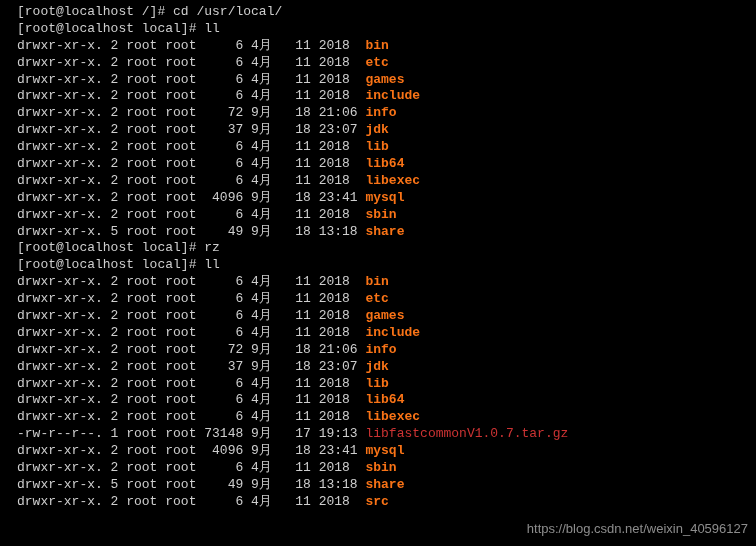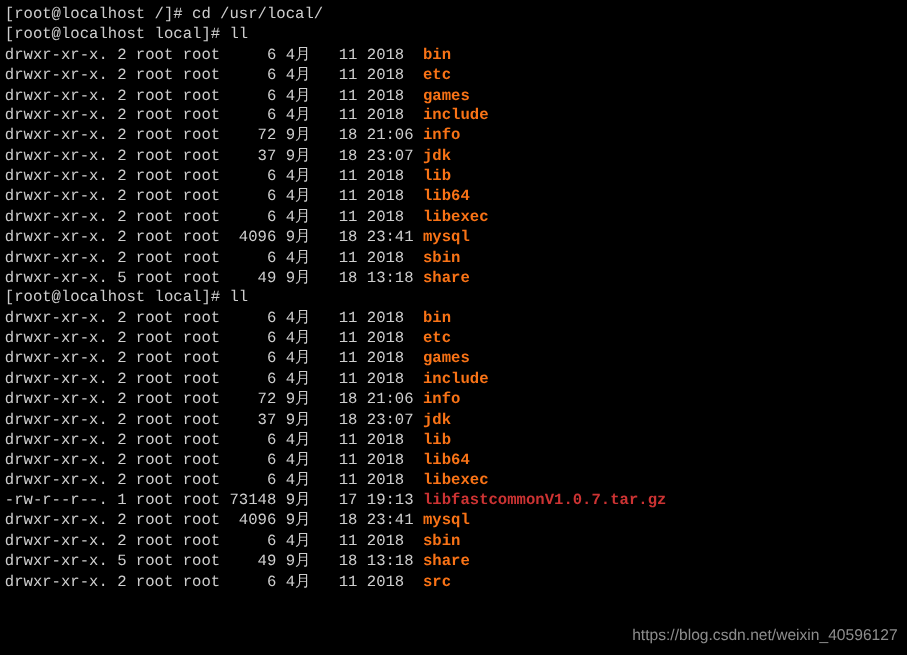--- a/index.html
+++ b/index.html
@@ -8,23 +8,23 @@
       color: #cecece;
       font-family: "Consolas", "Courier New", monospace;
       font-size: 13px;
       line-height: 1.3;
       padding: 4px;
       width: 756px;
       height: 546px;
       overflow: hidden;
       position: relative;
     }
-    .line { white-space: pre; }
+    .line { white-space: pre; margin-left: 13px; }
     .dir { color: #f97316; font-weight: bold; }
-    .archive { color: #cc3333; font-weight: bold; }
+    .archive { color: #cc3333; font-weight: normal; }
     .watermark {
       position: absolute;
       bottom: 8px;
       right: 8px;
       color: #b0b0b0;
       font-family: Arial, sans-serif;
       font-size: 13px;
       opacity: 0.8;
     }
   </style>
@@ -39,20 +39,21 @@
     <div class="line"><span>drwxr-xr-x. 2 root root     6 4月   11 2018  </span><span class="dir">games</span></div>
     <div class="line"><span>drwxr-xr-x. 2 root root     6 4月   11 2018  </span><span class="dir">include</span></div>
     <div class="line"><span>drwxr-xr-x. 2 root root    72 9月   18 21:06 </span><span class="dir">info</span></div>
     <div class="line"><span>drwxr-xr-x. 2 root root    37 9月   18 23:07 </span><span class="dir">jdk</span></div>
     <div class="line"><span>drwxr-xr-x. 2 root root     6 4月   11 2018  </span><span class="dir">lib</span></div>
     <div class="line"><span>drwxr-xr-x. 2 root root     6 4月   11 2018  </span><span class="dir">lib64</span></div>
     <div class="line"><span>drwxr-xr-x. 2 root root     6 4月   11 2018  </span><span class="dir">libexec</span></div>
     <div class="line"><span>drwxr-xr-x. 2 root root  4096 9月   18 23:41 </span><span class="dir">mysql</span></div>
     <div class="line"><span>drwxr-xr-x. 2 root root     6 4月   11 2018  </span><span class="dir">sbin</span></div>
     <div class="line"><span>drwxr-xr-x. 5 root root    49 9月   18 13:18 </span><span class="dir">share</span></div>
+    <div class="line"><span>[root@localhost local]# </span><span>rz</span></div>
     <div class="line"></div>
     <div class="line"><span>[root@localhost local]# </span><span>ll</span></div>
     <div class="line"><span>drwxr-xr-x. 2 root root     6 4月   11 2018  </span><span class="dir">bin</span></div>
     <div class="line"><span>drwxr-xr-x. 2 root root     6 4月   11 2018  </span><span class="dir">etc</span></div>
     <div class="line"><span>drwxr-xr-x. 2 root root     6 4月   11 2018  </span><span class="dir">games</span></div>
     <div class="line"><span>drwxr-xr-x. 2 root root     6 4月   11 2018  </span><span class="dir">include</span></div>
     <div class="line"><span>drwxr-xr-x. 2 root root    72 9月   18 21:06 </span><span class="dir">info</span></div>
     <div class="line"><span>drwxr-xr-x. 2 root root    37 9月   18 23:07 </span><span class="dir">jdk</span></div>
     <div class="line"><span>drwxr-xr-x. 2 root root     6 4月   11 2018  </span><span class="dir">lib</span></div>
     <div class="line"><span>drwxr-xr-x. 2 root root     6 4月   11 2018  </span><span class="dir">lib64</span></div>

